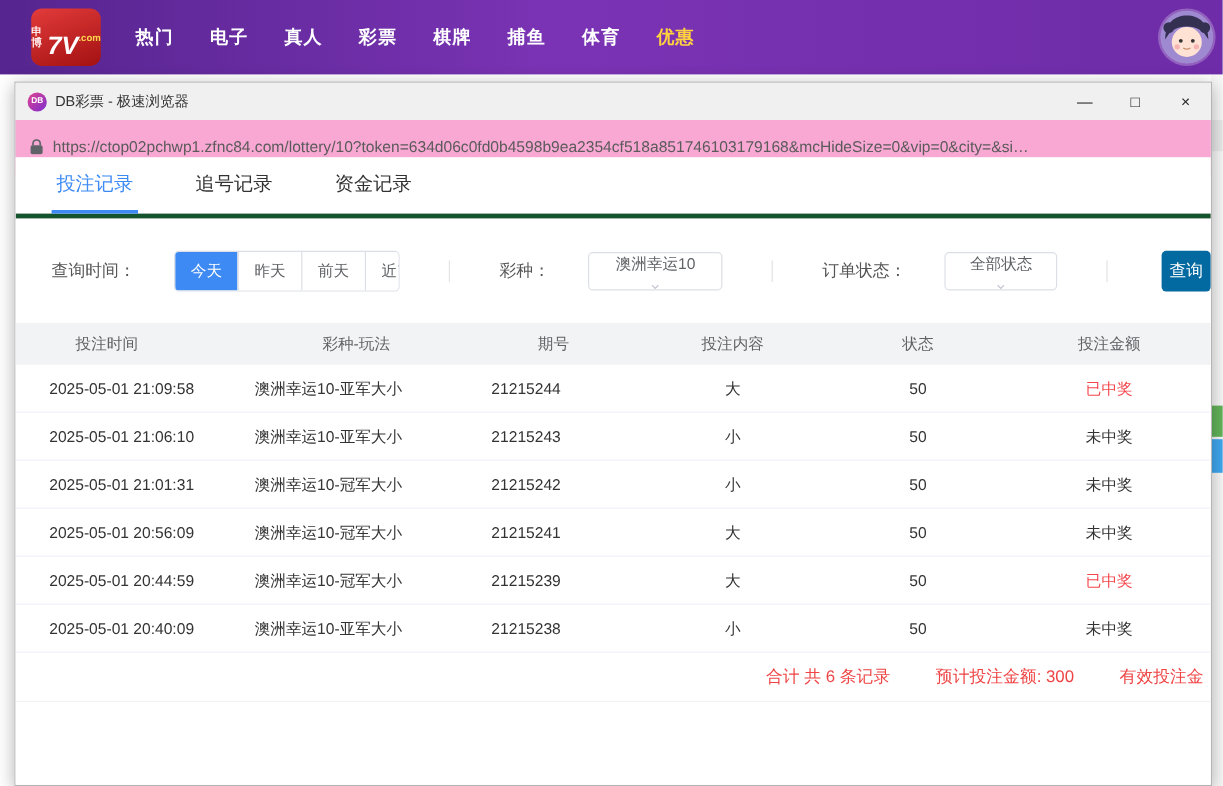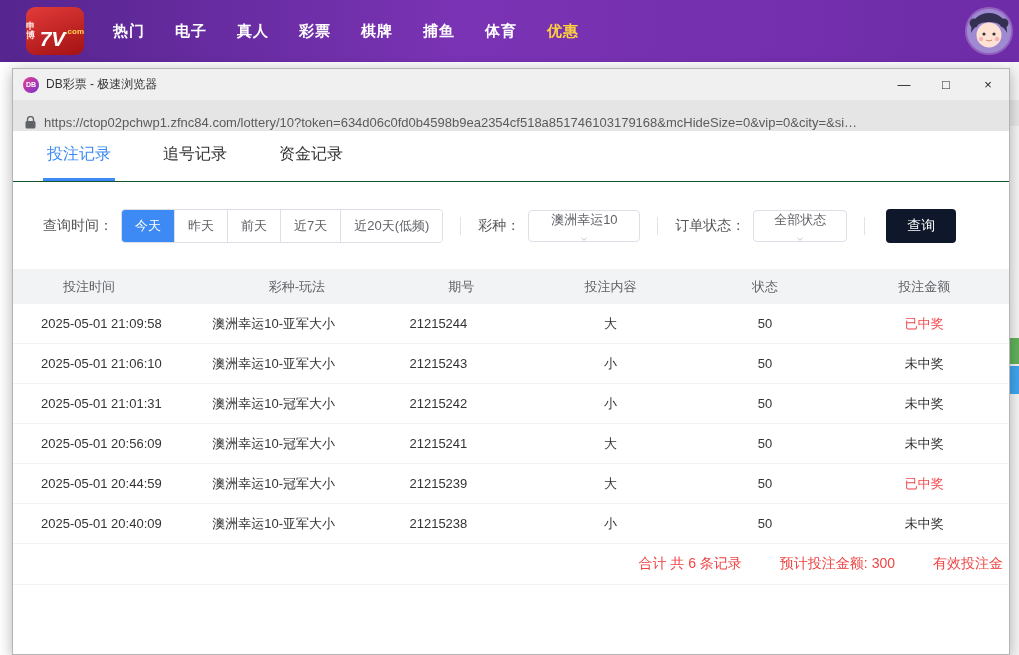--- a/index.html
+++ b/index.html
@@ -47,44 +47,44 @@
   .titlebar { height:31px; background:#f0f0f0; display:flex; align-items:center; padding-left:10px; }
   .favicon {
     width:16px; height:16px; border-radius:50%;
     background:linear-gradient(135deg,#e2418f,#7c2fd0);
     color:#fff; font-size:7px; font-weight:700;
     display:flex; align-items:center; justify-content:center; flex:0 0 16px;
   }
   .wtitle { margin-left:7px; font-size:12px; color:#333; }
   .wcontrols { margin-left:auto; display:flex; height:100%; }
   .wc { width:42px; height:100%; display:flex; align-items:center; justify-content:center; font-size:13px; color:#222; cursor:pointer; }
-  .addressbar { height:46px; background:#e5e5e5; border-bottom:1px solid #e4e4e4; display:flex; align-items:center; padding:0 12px; gap:8px; }
+  .addressbar { height:46px; background:#f9a8d4; border-bottom:1px solid #e4e4e4; display:flex; align-items:center; padding:0 12px; gap:8px; }
   .url { font-size:13px; color:#5b5b5b; white-space:nowrap; overflow:hidden; }
 
   
   .content { position:absolute; top:62px; left:0; right:0; bottom:0; background:#fff; overflow:hidden; }
-  .tabs { display:flex; padding-left:30px; border-bottom:1px solid #14532d; height:51px; gap:44px; }
+  .tabs { display:flex; padding-left:30px; border-bottom:4px solid #14532d; height:51px; gap:44px; }
   .tab { font-size:16px; color:#333; display:flex; align-items:center; height:100%; border-bottom:3px solid transparent; cursor:pointer; padding:0 4px; }
   .tab.active { color:#3d8af5; border-bottom-color:#3d8af5; }
 
-  .filters { display:flex; align-items:center; padding-left:30px; margin-top:27px; height:34px; }
+  .filters { display:flex; align-items:center; padding-left:30px; margin-top:27px; height:34px;gap:24px; }
   .flabel { font-size:14px; color:#555; margin-right:8px; white-space:nowrap; }
   .seg-group { display:flex; border:1px solid #dcdfe6; border-radius:4px; overflow:hidden; }
   .seg-btn { height:32px; line-height:32px; padding:0 13px; font-size:13px; color:#606266; background:#fff; border-left:1px solid #dcdfe6; cursor:pointer; white-space:nowrap; }
   .seg-btn:first-child { border-left:none; }
   .seg-btn.active { background:#3d8af5; color:#fff; }
   .vdiv { width:1px; height:18px; background:#e3e3e3; margin:0 17px; flex:0 0 1px; }
   .select {
     display:flex; align-items:center; justify-content:space-between;
     border:1px solid #dcdfe6; border-radius:4px; height:32px; padding:0 10px;
     font-size:13px; color:#606266; min-width:112px; cursor:pointer; gap:8px; white-space:nowrap;flex-direction:column;
   }
   .select.small { min-width:94px; }
   .search-btn {
-    margin-left:4px; width:70px; height:34px; background:#0f172a; border:none; border-radius:4px;
+    margin-left:4px; width:70px; height:34px; background:#0369a1; border:none; border-radius:4px;
     color:#fff; font-size:14px; cursor:pointer; font-family:inherit;
   }
 
   .thead, .trow { display:grid; grid-template-columns:19% 19% 14% 16% 15% 17%; align-items:center; }
   .thead { height:35px; background:#f2f3f5; margin-top:26px; font-size:13px; color:#606266; }
   .trow { height:40px; font-size:13px; color:#333; border-bottom:1px solid #f2f3f7; }
   .th, .td { overflow:hidden; white-space:nowrap; }
   .th { text-align:center; }
   .th.c0 { text-align:left; padding-left:50px; }
   .td.c0 { padding-left:28px; }

